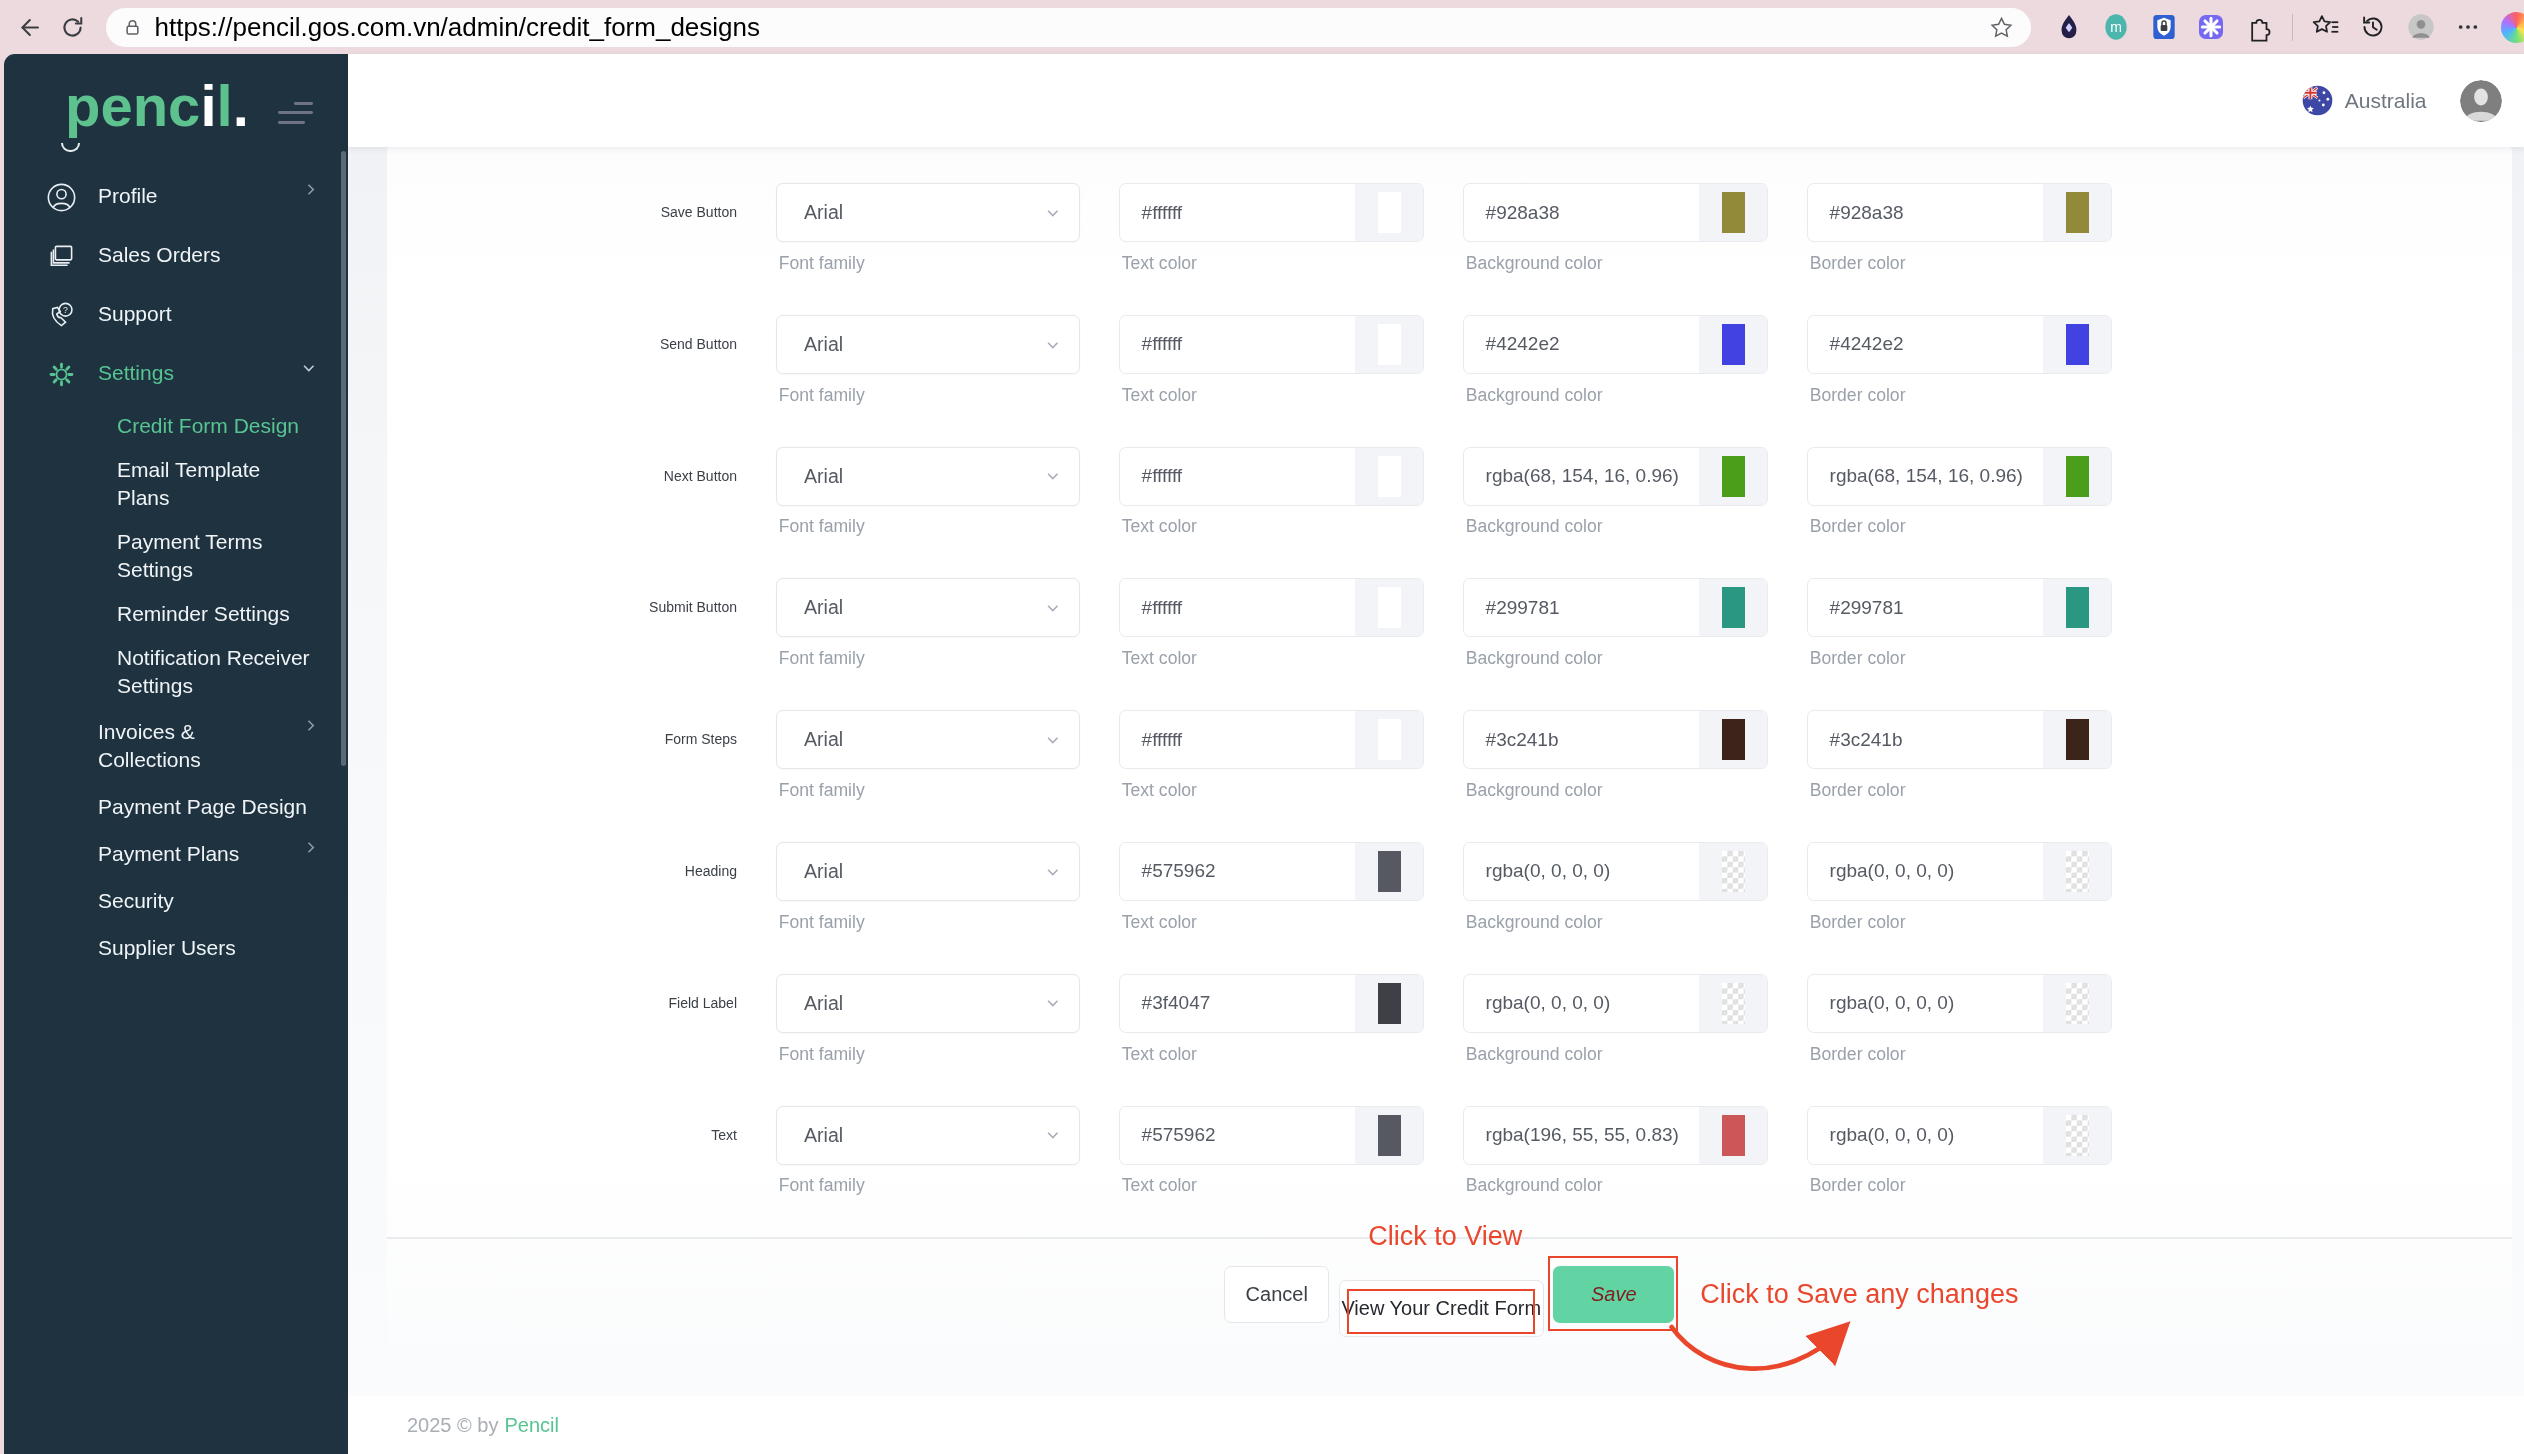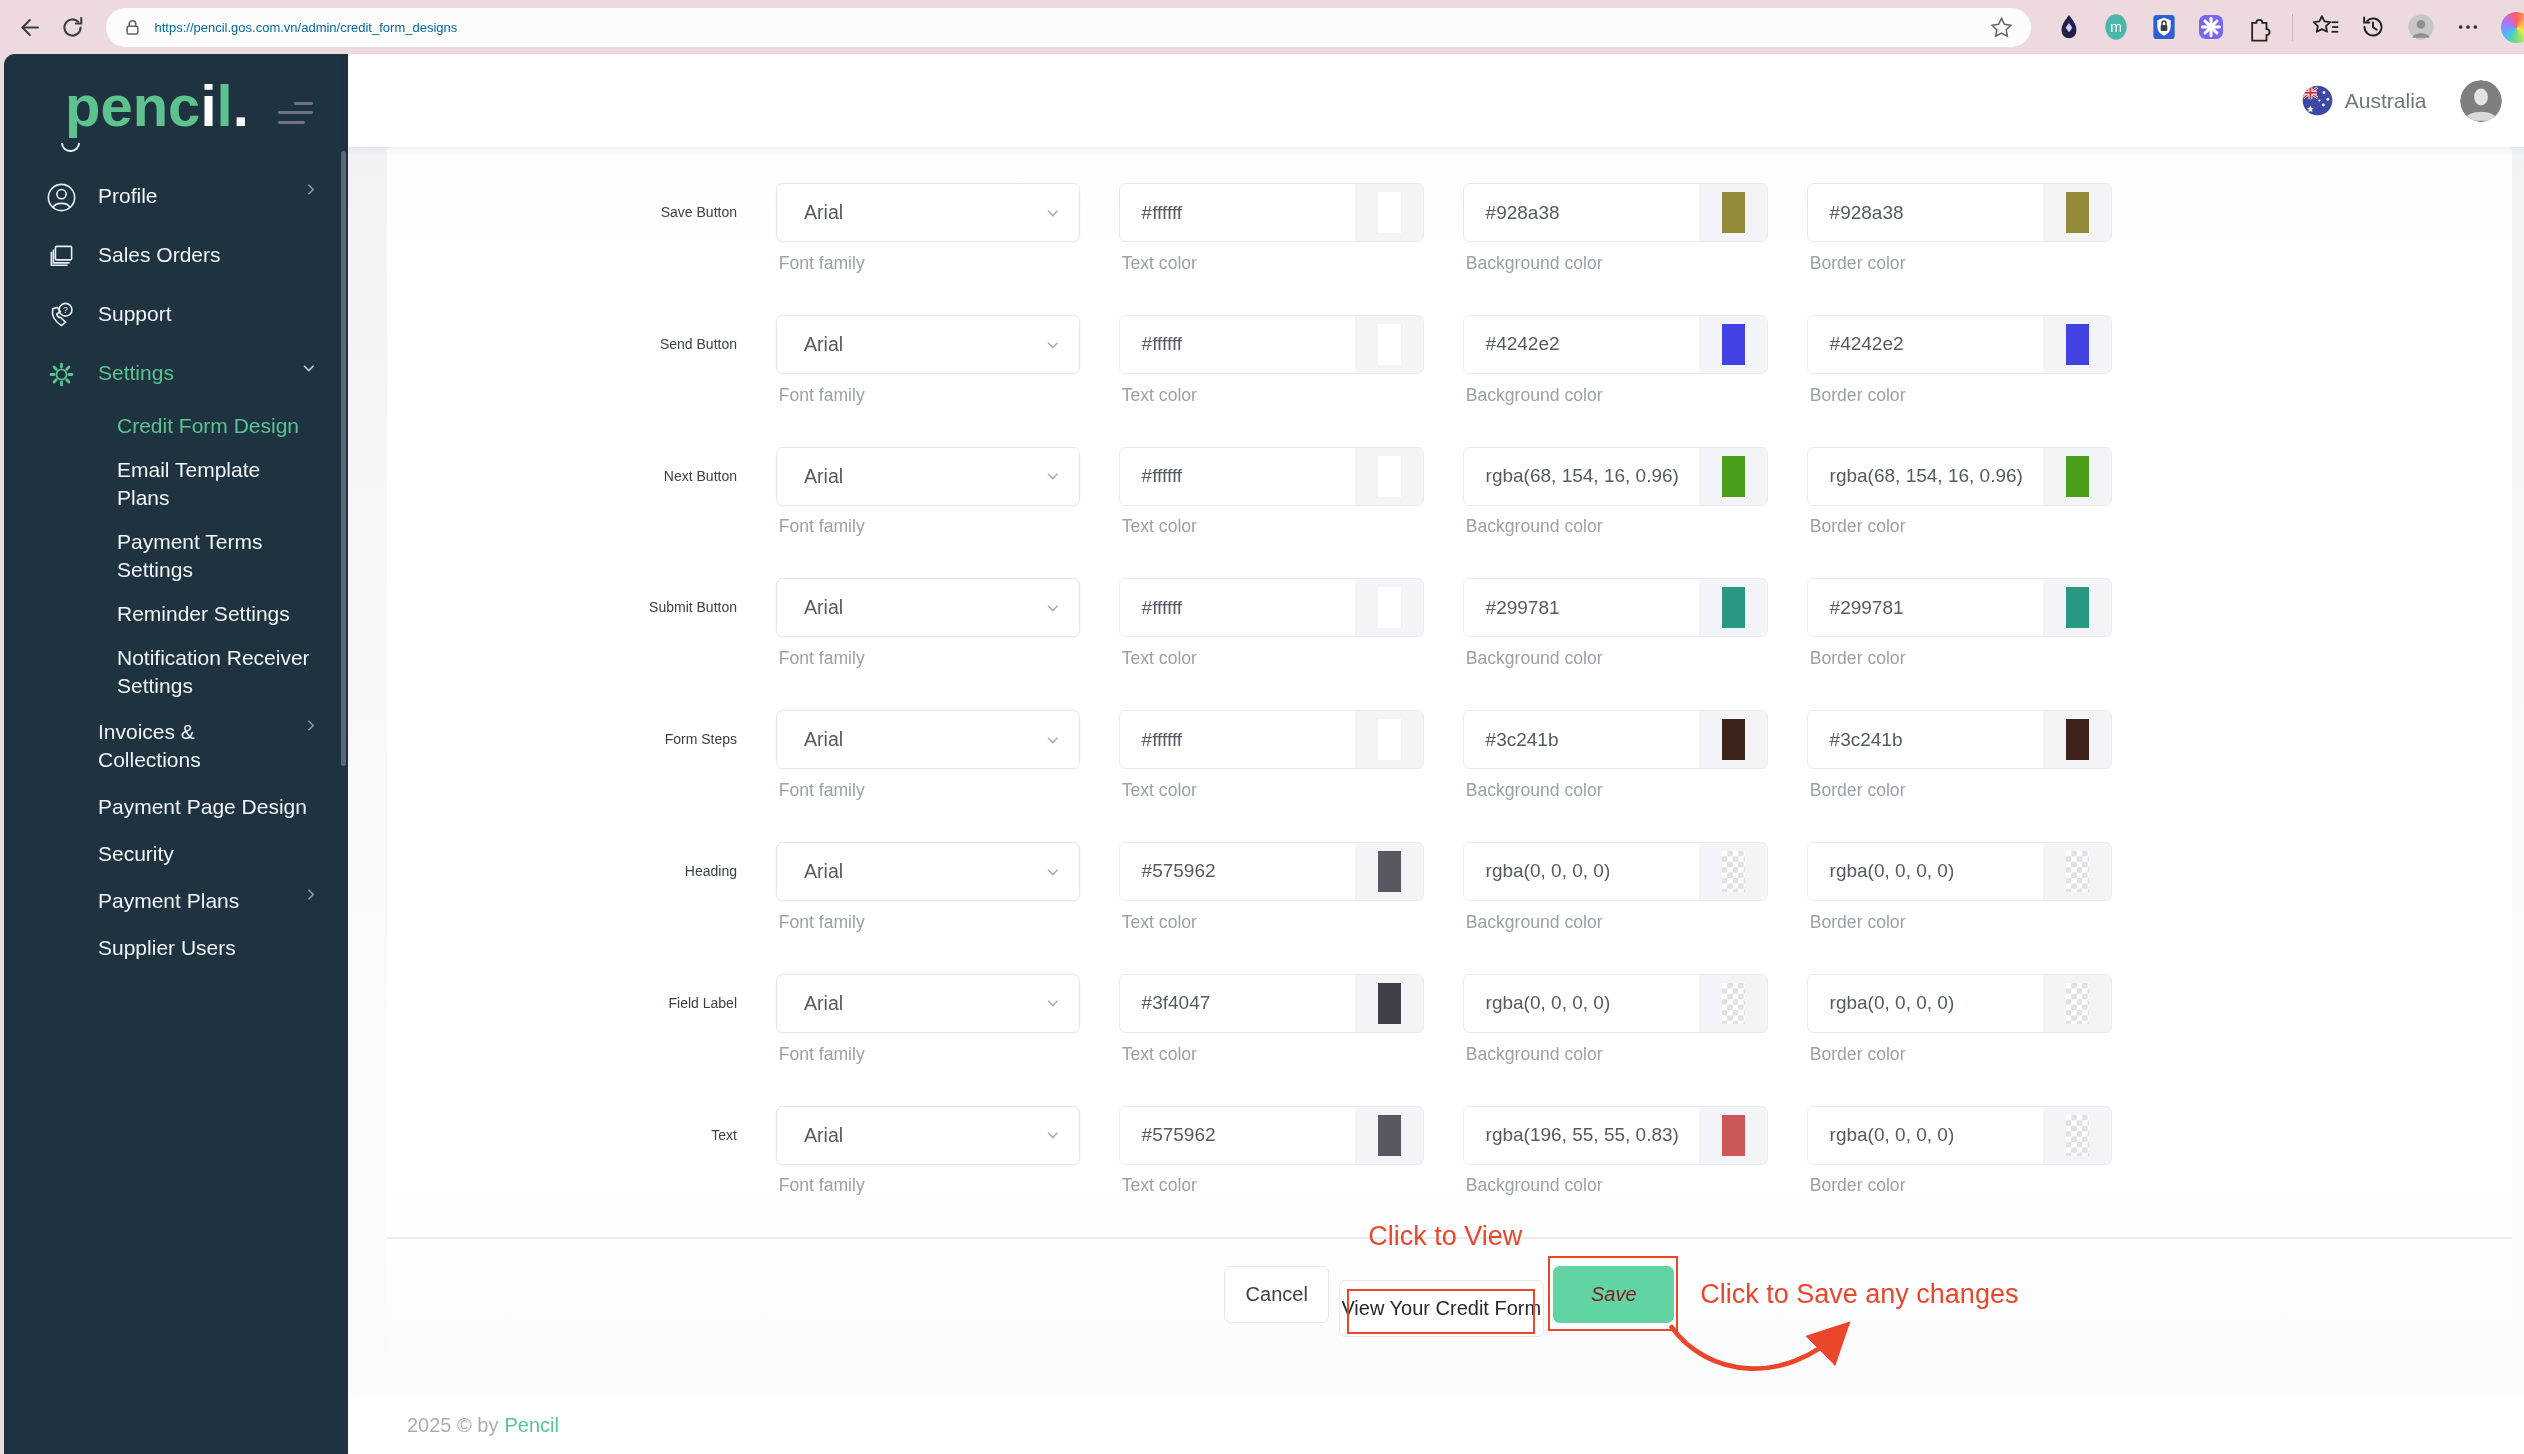--- a/index.html
+++ b/index.html
@@ -16,21 +16,21 @@
     display:flex; align-items:center;
     padding:0 12px 0 13.5px; gap:13.5px;
     overflow:hidden;
   }
   .chrome-btn { width:30px; height:30px; display:flex; align-items:center; justify-content:center; flex-shrink:0; cursor:pointer; }
   .url-pill {
     flex:1; height:39px; background:#fdfcfd; border-radius:19.6px;
     display:flex; align-items:center; padding:0 17.6px; gap:12px;
     margin:0 5.4px; min-width:0; cursor:text;
   }
-  .url-text { font-size:13px; color:#0369a1; white-space:nowrap; overflow:hidden; }
+  .url-text { font-size:26px; color:#000000; white-space:nowrap; overflow:hidden; }
   .pill-star { margin-left:auto; display:flex; flex-shrink:0; }
   .ext-row { display:flex; align-items:center; gap:17.6px; padding-left:4px; flex-shrink:0; }
   .ext-ic { width:30px; height:30px; display:flex; align-items:center; justify-content:center; cursor:pointer; flex-shrink:0; }
   .ext-divider { width:1.4px; height:27px; background:#c9b9be; }
   .copilot {
     width:31px; height:31px; border-radius:50%;
     background:conic-gradient(#ff5f5f,#ffb84d,#ffe44d,#6fe07e,#4db6ff,#b06fff,#ff5f5f);
     margin-right:-19px; flex-shrink:0;
   }
   
@@ -371,32 +371,32 @@
   </div>
 
   <div class="nav-item lvl1">
 
     <span class="nav-label">Payment Page Design</span>
 
   </div>
 
   <div class="nav-item lvl1">
 
-    <span class="nav-label">Security</span>
-
-  </div>
-
-  <div class="nav-item lvl1">
-
     <span class="nav-label">Payment Plans</span>
     <span class="nav-chev">
             <svg width="15" height="15" viewBox="0 0 22 22" fill="none" stroke="#8d99a5" stroke-width="2.4">
               <path d="M8 4 l7 7 -7 7"></path>
             </svg>
           </span>
+  </div>
+
+  <div class="nav-item lvl1">
+
+    <span class="nav-label">Security</span>
+
   </div>
 
   <div class="nav-item lvl1">
 
     <span class="nav-label">Supplier Users</span>
 
   </div>
 </div>
     <div class="sb-scrollbar"></div>
   </div>

